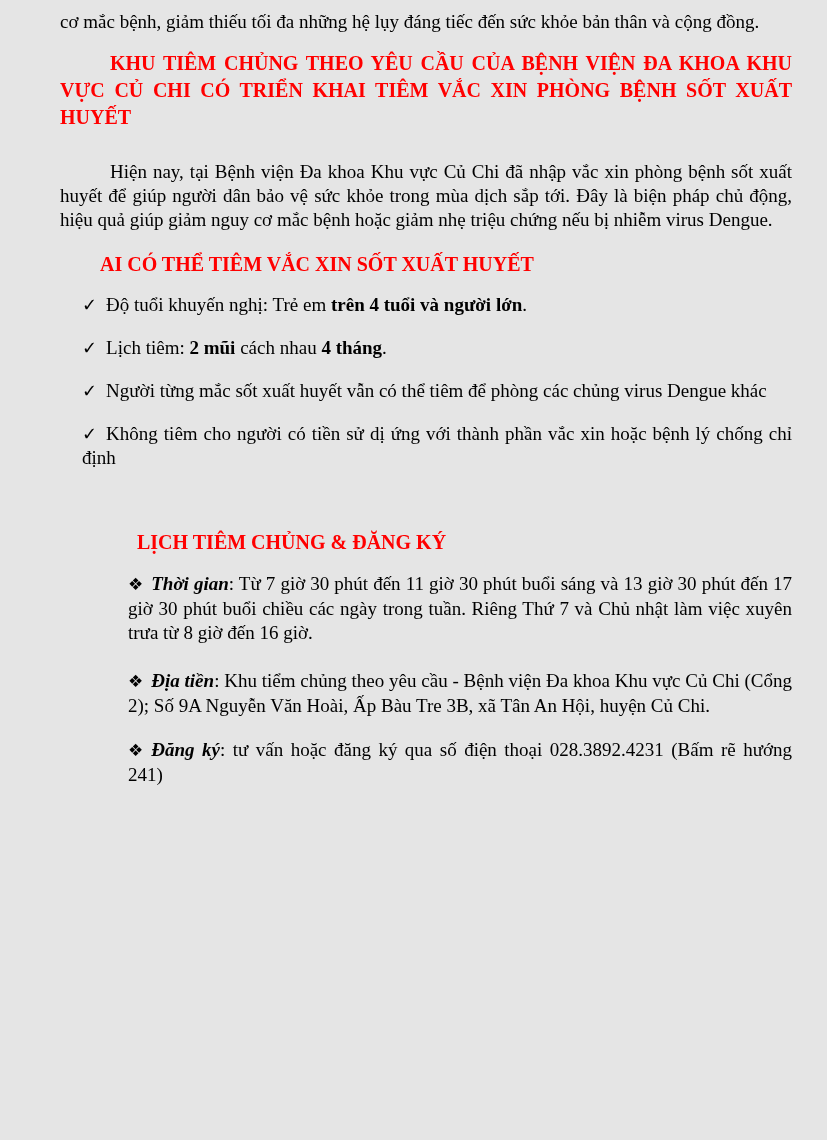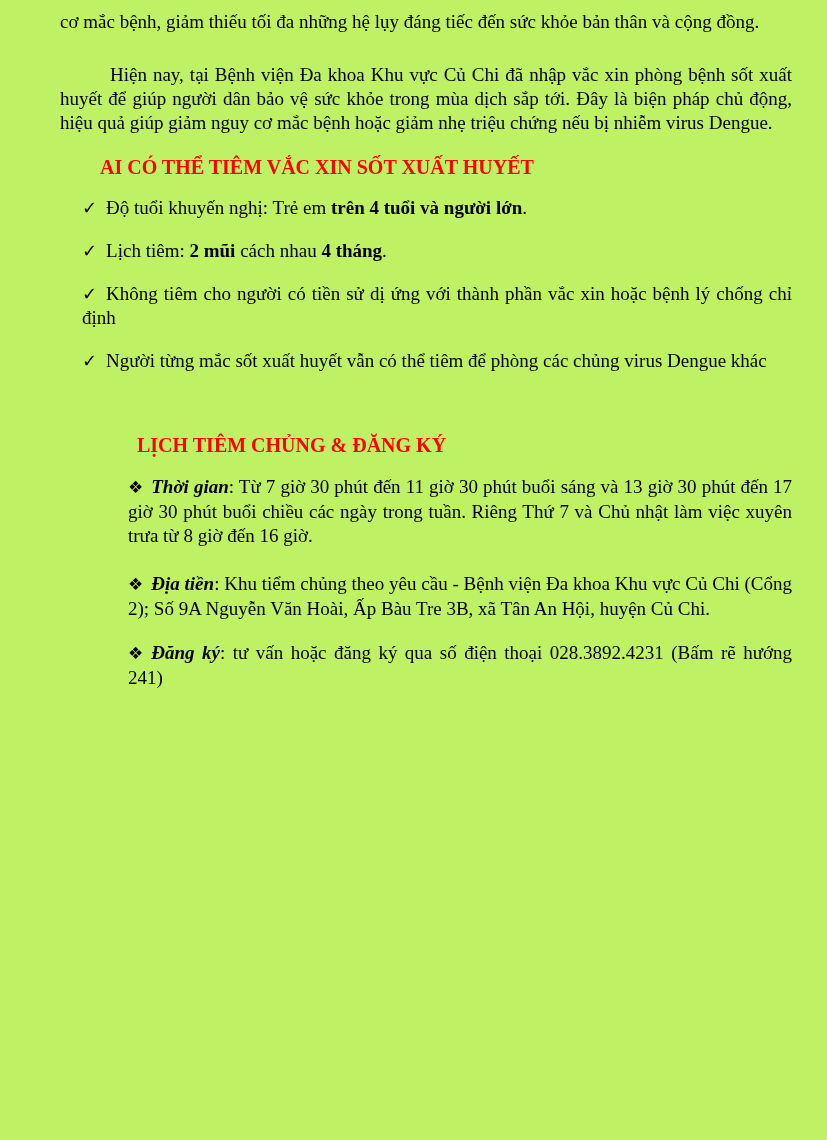--- a/index.html
+++ b/index.html
@@ -2,21 +2,21 @@
 <html><head>
 <meta charset="utf-8">
 <style>
   * { margin: 0; padding: 0; box-sizing: border-box; }
   html, body { background: #ffffff; }
   .page {
     position: relative;
     width: 827px;
     height: 1140px;
     margin: 0 auto;
-    background: #bef264;
+    background: #e5e5e5;
     padding: 10px 35px 0 60px;
     font-family: "Liberation Serif", "DejaVu Serif", serif;
     font-size: 19px;
     line-height: 24px;
     color: #000000;
     overflow: hidden;
   }
   .red { color: #ff0000; }
   .tail {
     text-align: left;
@@ -76,37 +76,38 @@
   }
   b { font-weight: bold; }
 </style>
 </head>
 <body>
 
 <div class="page">
 
   <p class="tail">cơ mắc bệnh, giảm thiếu tối đa những hệ lụy đáng tiếc đến sức khỏe bản thân và cộng đồng.</p>
 
+  <p class="h1 red">KHU TIÊM CHỦNG THEO YÊU CẦU CỦA BỆNH VIỆN ĐA KHOA KHU VỰC CỦ CHI CÓ TRIỂN KHAI TIÊM VẮC XIN PHÒNG BỆNH SỐT XUẤT HUYẾT</p>
 
   <p class="body-para">Hiện nay, tại Bệnh viện Đa khoa Khu vực Củ Chi đã nhập vắc xin phòng bệnh sốt xuất huyết để giúp người dân bảo vệ sức khỏe trong mùa dịch sắp tới. Đây là biện pháp chủ động, hiệu quả giúp giảm nguy cơ mắc bệnh hoặc giảm nhẹ triệu chứng nếu bị nhiễm virus Dengue.</p>
 
   <p class="h2 red">AI CÓ THỂ TIÊM VẮC XIN SỐT XUẤT HUYẾT</p>
 
   <div class="checklist">
     <p class="check-item">
       <span class="check-mark">✓</span><span>Độ tuổi khuyến nghị: Trẻ em </span><b>trên 4 tuổi và người lớn</b><span>.</span>
     </p>
     <p class="check-item">
       <span class="check-mark">✓</span><span>Lịch tiêm: </span><b>2 mũi</b><span> cách nhau </span><b>4 tháng</b><span>.</span>
     </p>
     <p class="check-item">
-      <span class="check-mark">✓</span><span>Không tiêm cho người có tiền sử dị ứng với thành phần vắc xin hoặc bệnh lý chống chỉ định</span>
+      <span class="check-mark">✓</span><span>Người từng mắc sốt xuất huyết vẫn có thể tiêm để phòng các chủng virus Dengue khác</span>
     </p>
     <p class="check-item">
-      <span class="check-mark">✓</span><span>Người từng mắc sốt xuất huyết vẫn có thể tiêm để phòng các chủng virus Dengue khác</span>
+      <span class="check-mark">✓</span><span>Không tiêm cho người có tiền sử dị ứng với thành phần vắc xin hoặc bệnh lý chống chỉ định</span>
     </p>
   </div>
 
   <p class="h3 red">LỊCH TIÊM CHỦNG &amp; ĐĂNG KÝ</p>
 
   <div class="schedule">
     <p class="diamond-item">
       <span class="diamond-mark">❖</span><span class="item-label">Thời gian</span><span>: Từ 7 giờ 30 phút đến 11 giờ 30 phút buổi sáng và 13 giờ 30 phút đến 17 giờ 30 phút buổi chiều các ngày trong tuần. Riêng Thứ 7 và Chủ nhật làm việc xuyên trưa từ 8 giờ đến 16 giờ.</span>
     </p>
     <p class="diamond-item gap-sm">

